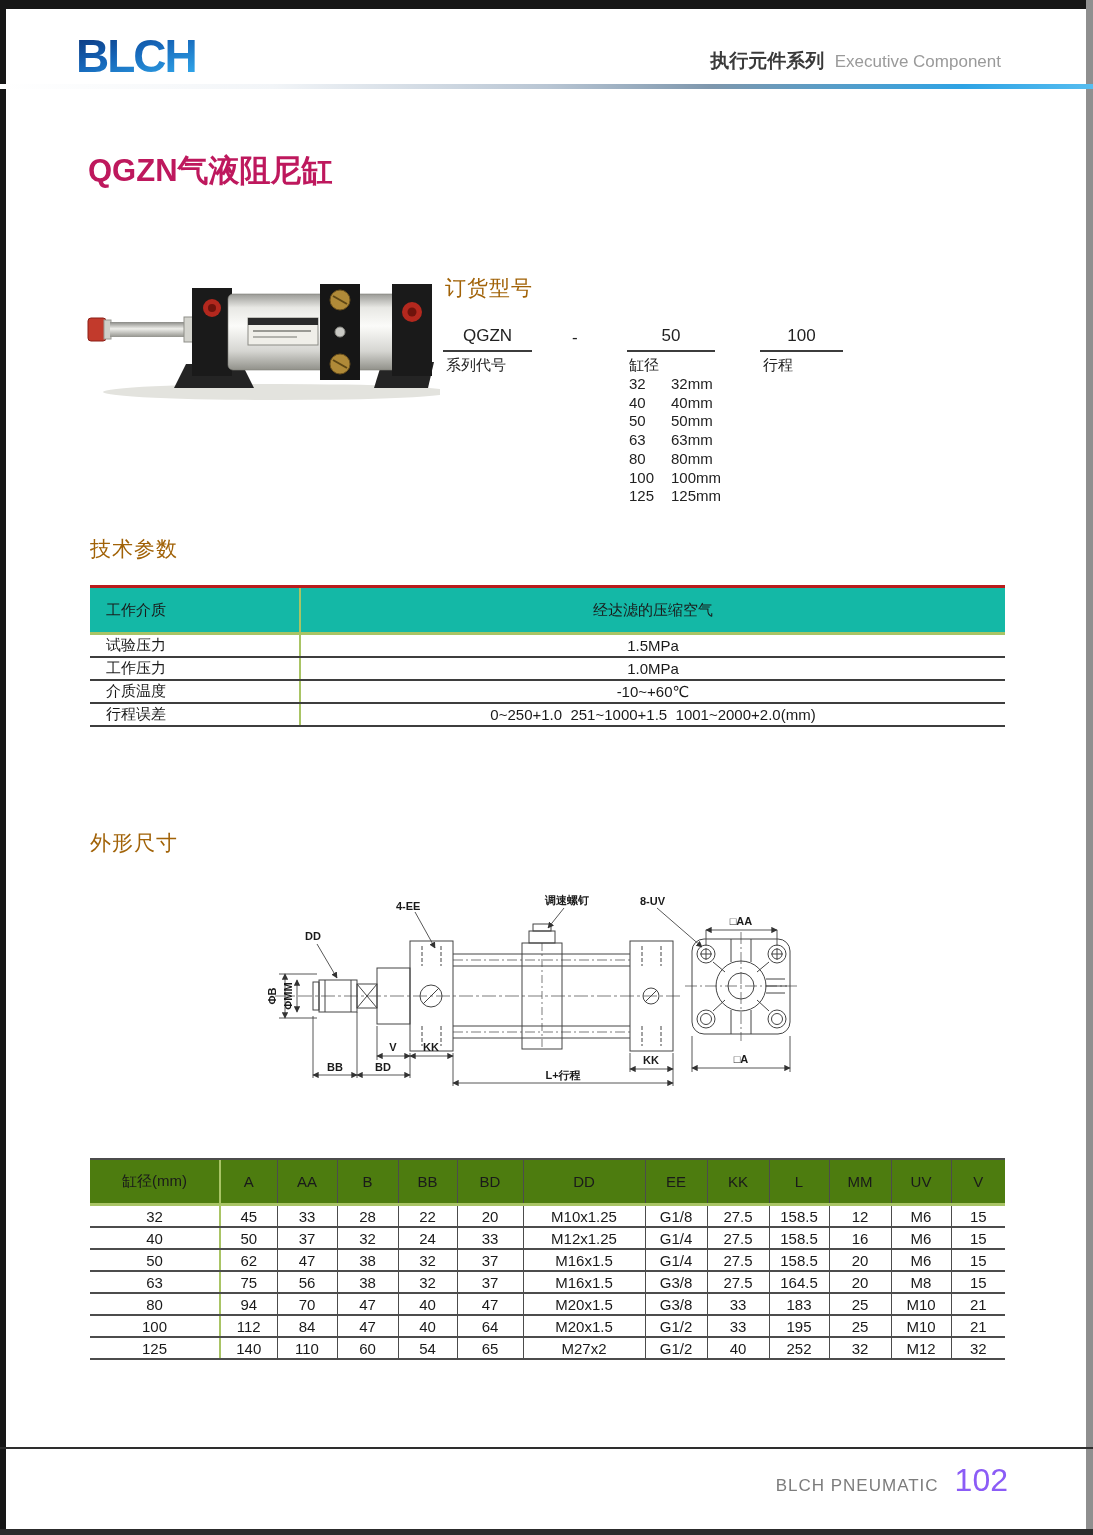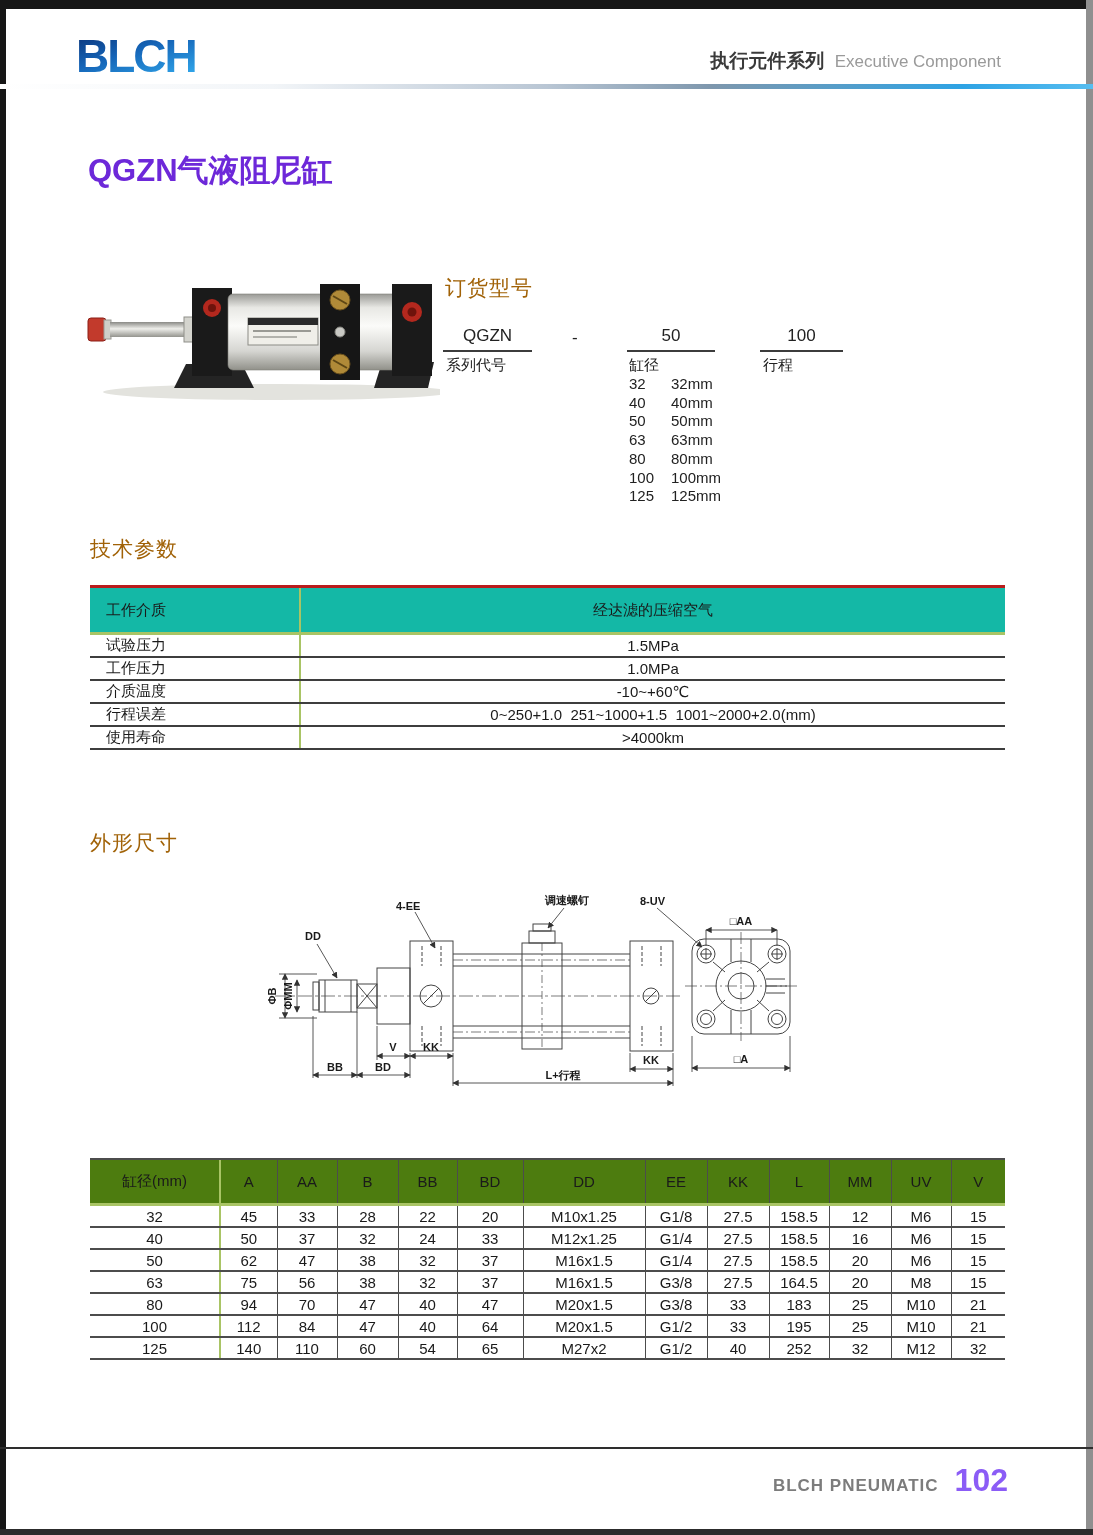--- a/index.html
+++ b/index.html
@@ -12,21 +12,21 @@
   .edge-bottom{left:0;bottom:0;width:1093px;height:6px;background:#2c2c2c;}
 
   
   .logo{position:absolute;left:76px;top:30px;}
   .hdr-right{position:absolute;top:48px;right:92px;white-space:nowrap;}
   .hdr-zh{font-size:19px;font-weight:bold;color:#3a3a3a;}
   .hdr-en{font-size:17px;color:#9a9a9a;margin-left:6px;}
   .hdr-rule{position:absolute;left:0;top:84px;width:1093px;height:5px;
     background:linear-gradient(90deg,#ffffff 0%,#f2f5f8 25%,#b9c6d4 50%,#7e97ad 65%,#2ea3e4 88%,#56bdf0 100%);}
 
-  .page-title{position:absolute;left:88px;top:150px;font-size:31px;font-weight:bold;color:#6d28d9;}
+  .page-title{position:absolute;left:88px;top:150px;font-size:31px;font-weight:bold;color:#be185d;}
 
   
   .sec-hd{position:absolute;font-size:21px;letter-spacing:1px;color:#a16207;}
 
   
   .model-code{position:absolute;font-size:17px;text-align:center;border-bottom:2px solid #3c3c3c;padding-bottom:4px;color:#222;}
   .model-dash{position:absolute;font-size:17px;color:#222;}
   .model-lbl{position:absolute;font-size:15px;color:#222;}
   .opts{position:absolute;left:629px;top:375px;font-size:15px;color:#222;}
   .opt{line-height:18.7px;}
@@ -47,21 +47,21 @@
   .dim-table tr > *:first-child{border-left:none;}
   .dim-table tr > *:nth-child(2){border-left:2px solid #a9c465;}
 
   
   .photo{position:absolute;left:78px;top:260px;}
   .drawing{position:absolute;left:265px;top:886px;}
   .drawing text{font-size:11px;font-weight:bold;fill:#1a1a1a;font-family:"Liberation Sans","DejaVu Sans",sans-serif;}
 
   
   .ft-rule{position:absolute;left:0;top:1447px;width:1093px;height:0;border-top:2px solid #2e2e2e;}
-  .ft{position:absolute;right:85px;top:1462px;display:flex;align-items:baseline;gap:16px;font-weight:bold;}
+  .ft{position:absolute;right:85px;top:1462px;display:flex;align-items:baseline;gap:16px;}
   .ft-brand{font-size:17px;color:#7c7c7c;letter-spacing:1px;}
   .ft-page{font-size:32px;color:#8b5cf6;}
 </style>
 </head>
 <body>
 
 <div class="sheet">
 
   <div class="edge edge-top"></div>
   <div class="edge edge-left"></div>
@@ -163,24 +163,20 @@
           <td class="val">1.0MPa</td>
         </tr>
         <tr>
           <td class="lbl">介质温度</td>
           <td class="val">-10~+60℃</td>
         </tr>
         <tr>
           <td class="lbl">行程误差</td>
           <td class="val">0~250+1.0  251~1000+1.5  1001~2000+2.0(mm)</td>
         </tr>
-        <tr>
-          <td class="lbl">使用寿命</td>
-          <td class="val">&gt;4000km</td>
-        </tr>
       </tbody>
     </table>
 
   <div class="sec-hd" style="left:90px;top:829px;">外形尺寸</div>
 
   <svg class="drawing" width="560" height="228" viewBox="0 0 560 228">
     <defs>
       <marker id="arr" viewBox="0 0 10 10" refX="9" refY="5" markerWidth="7" markerHeight="7" orient="auto-start-reverse">
         <path d="M0,0 L10,5 L0,10 z" fill="#333"></path>
       </marker>

